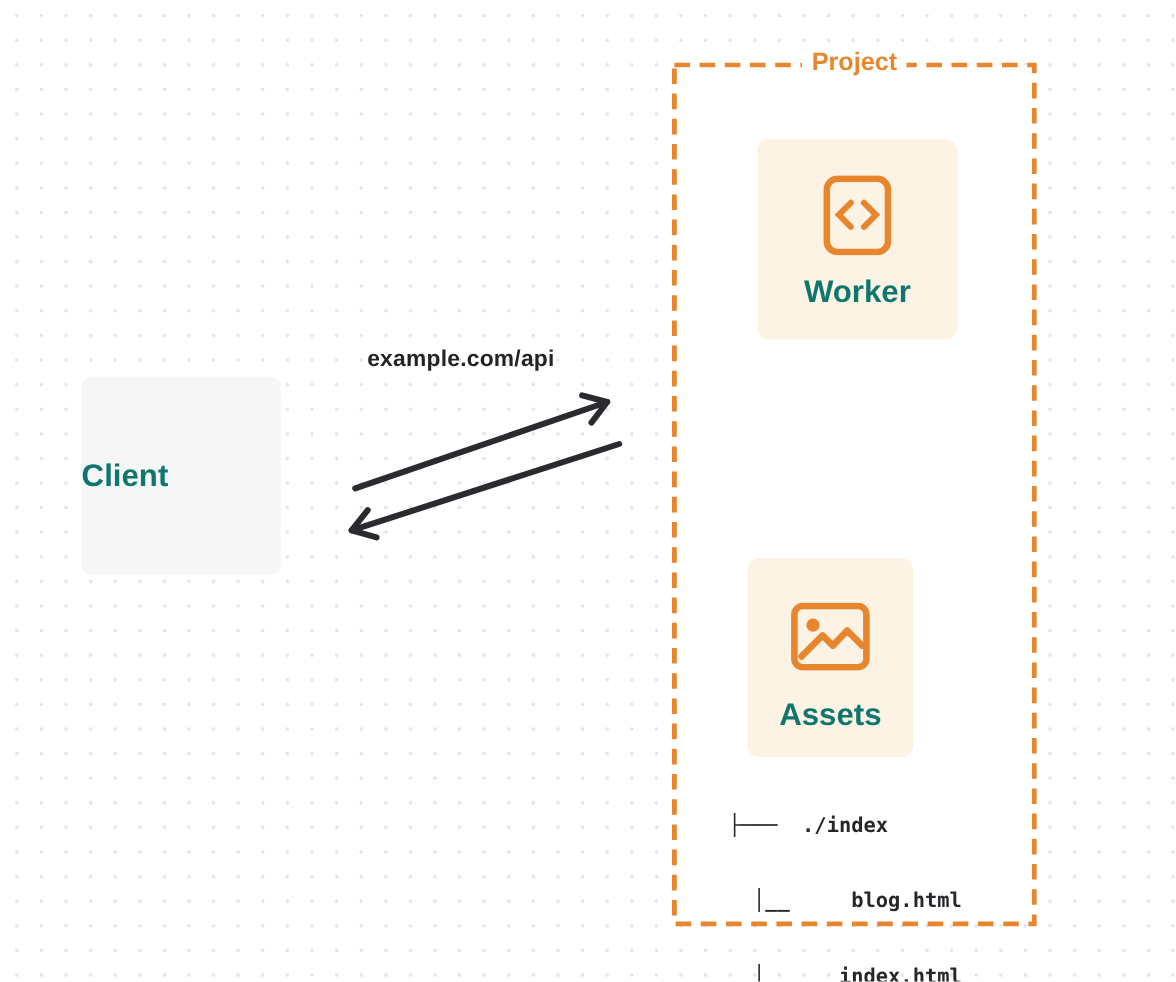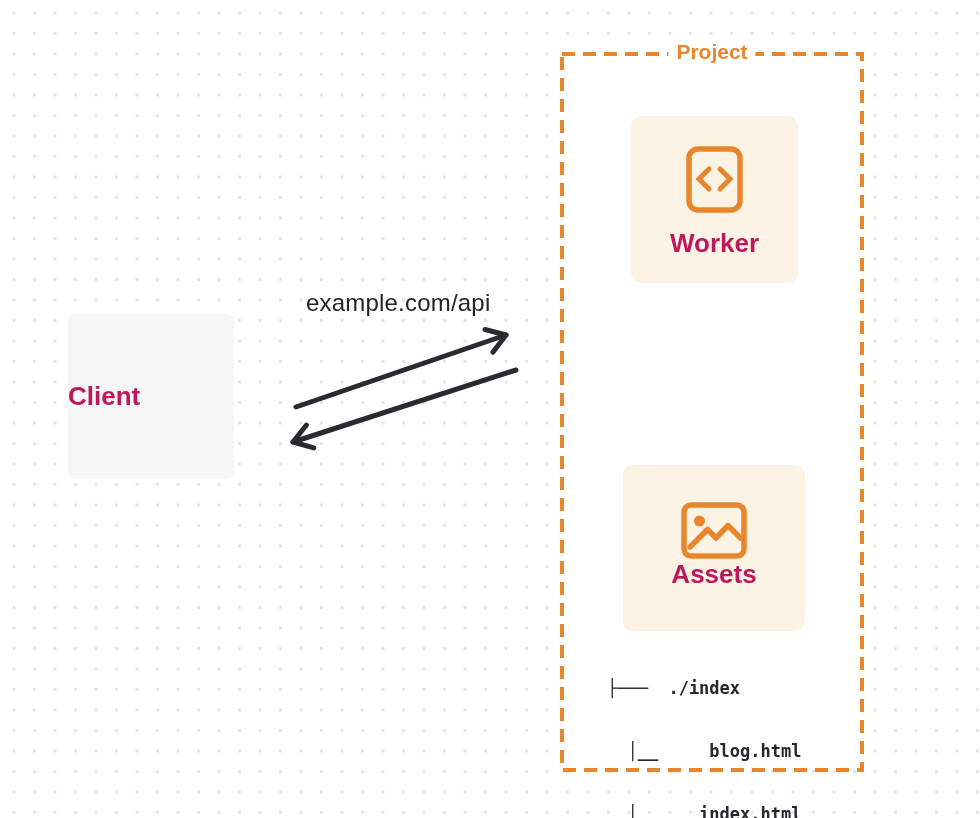--- a/index.html
+++ b/index.html
@@ -11,44 +11,44 @@
   .canvas {
     position: relative; width: 980px; height: 818px; overflow: hidden;
     background-color: #ffffff;
     background-image: radial-gradient(circle, #e3e4e6 1.5px, transparent 1.7px);
     background-size: 20.5px 20.5px;
     background-position: 3.75px 2.75px;
   }
   .arrows { position: absolute; left: 0; top: 0; z-index: 1; }
   .api-label {
     position: absolute; left: 306px; top: 289px; z-index: 2;
-    font-size: 24px; font-weight: 400; color: #232427; letter-spacing: 0.2px;
+    font-size: 19px; font-weight: 700; color: #232427; letter-spacing: 0.2px;
   }
   .client-box {
     position: absolute; left: 68px; top: 314px; width: 166px; height: 165px;
     background: #f6f6f7; border-radius: 8px; z-index: 2;
     display: flex; align-items: center; justify-content: flex-start;
   }
-  .big-label { font-size: 26px; font-weight: 700; color: #be185d; }
+  .big-label { font-size: 26px; font-weight: 700; color: #0f766e; }
   .project {
     position: absolute; left: 560px; top: 52px; width: 304px; height: 720px; z-index: 2;
   }
   .project-border { position: absolute; left: 0; top: 0; }
   .project-label {
     position: absolute; top: -14px; left: 50%; transform: translateX(-50%);
     background: #ffffff; padding: 0 8px; line-height: 28px;
     font-size: 21px; font-weight: 700; color: #e8862d; white-space: nowrap;
   }
   .node {
     position: absolute; background: #fdf3e5; border-radius: 10px;
     display: flex; flex-direction: column; align-items: center;
     box-sizing: border-box;
   }
   .node.worker { left: 71px; top: 64px; width: 167px; height: 167px; padding-top: 30px; gap: 15px; }
-  .node.assets { left: 63px; top: 413px; width: 182px; height: 166px; padding-top: 37px; }
+  .node.assets { left: 63px; top: 413px; width: 138px; height: 166px; padding-top: 37px; gap: 21px; }
   .file-tree {
     position: absolute; left: 47px; top: 584px;
     font-family: "DejaVu Sans Mono", monospace;
     font-size: 17px; font-weight: 700; line-height: 21px;
     color: #26272a; white-space: pre;
   }
 </style>
 </head>
 <body>
 

